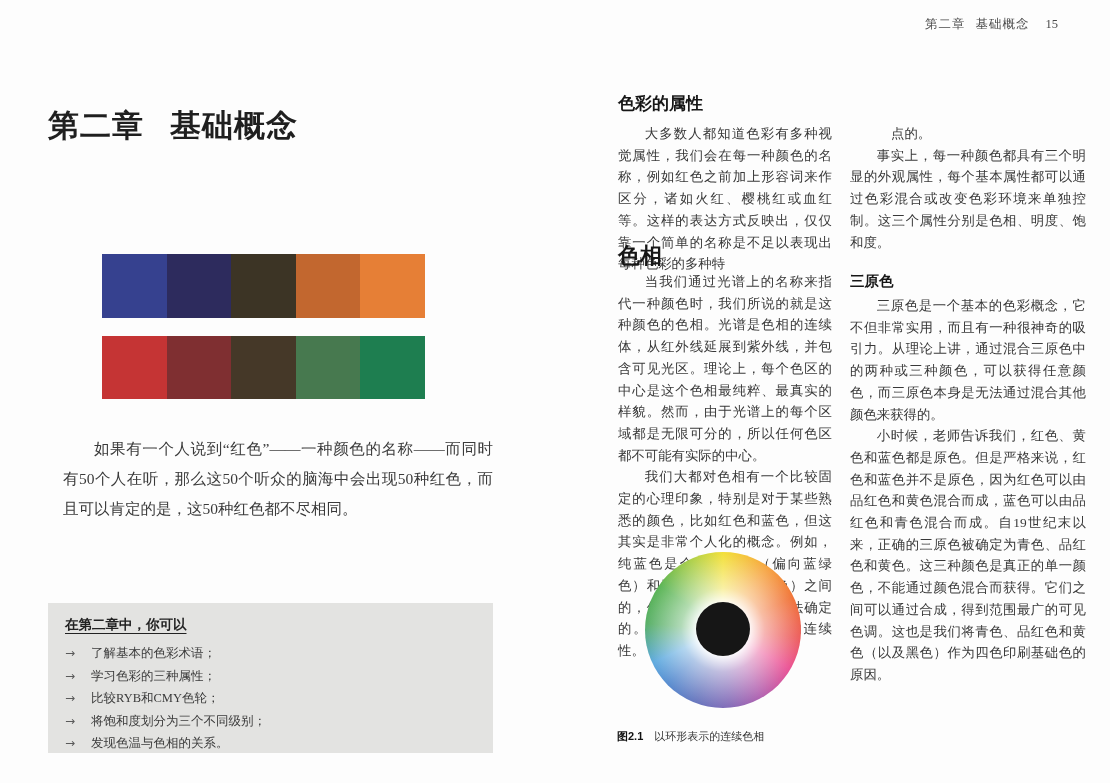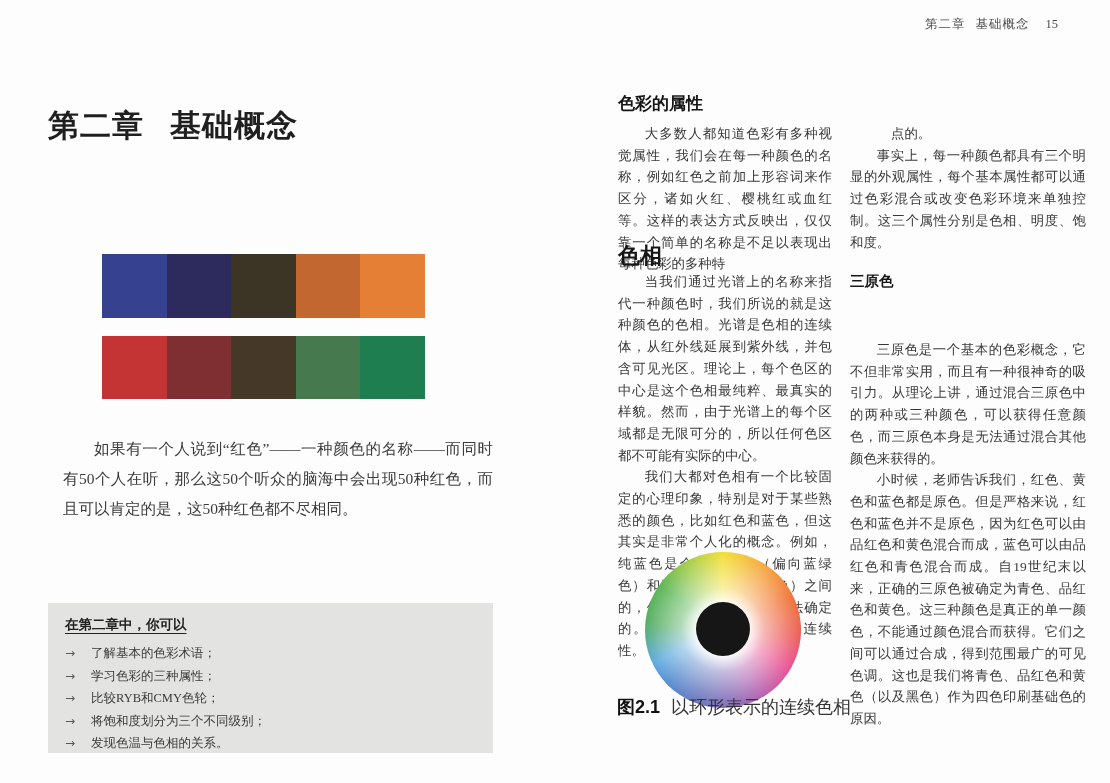--- a/index.html
+++ b/index.html
@@ -67,41 +67,41 @@
   .h-primaries{left:850px;top:272px;font-size:14.5px;}
   .col{position:absolute;}
   .col p{
     margin:0;font-size:13.4px;line-height:21.7px;color:#383838;
     text-align:justify;text-indent:2em;
   }
   .col p.noindent{text-indent:0;margin-left:41px;}
   .attr-col1{left:618px;top:123px;width:214px;}
   .attr-col2{left:850px;top:123px;width:236px;}
   .hue-col{left:618px;top:271px;width:214px;}
-  .primaries-col{left:850px;top:295px;width:236px;margin-top:44px;}
+  .primaries-col{left:850px;top:295px;width:236px;}
   
   .wheel{
     position:absolute;left:645px;top:552px;width:156px;height:156px;
     border-radius:50%;
   }
   .wheel-wash{
     position:absolute;inset:0;border-radius:50%;
     background:radial-gradient(circle,
       rgba(255,255,255,0.95) 24%,
       rgba(255,255,255,0.55) 38%,
       rgba(255,255,255,0.0) 72%);
   }
   .wheel-center{
     position:absolute;left:51px;top:50px;width:54px;height:54px;
     border-radius:50%;background:#161616;
   }
   .figure-caption{
-    position:absolute;left:617px;top:695px;
+    position:absolute;left:617px;top:729px;
     font-family:"Liberation Sans","DejaVu Sans",sans-serif;
-    font-size:18px;color:#333;display:flex;align-items:baseline;
+    font-size:11px;color:#333;display:flex;align-items:baseline;
   }
   .figure-caption .label{font-weight:bold;color:#111;margin-right:11px;}
 </style>
 </head>
 <body>
 
 <div class="spread">
 
   <div class="running-head">
     <span>第二章</span>

